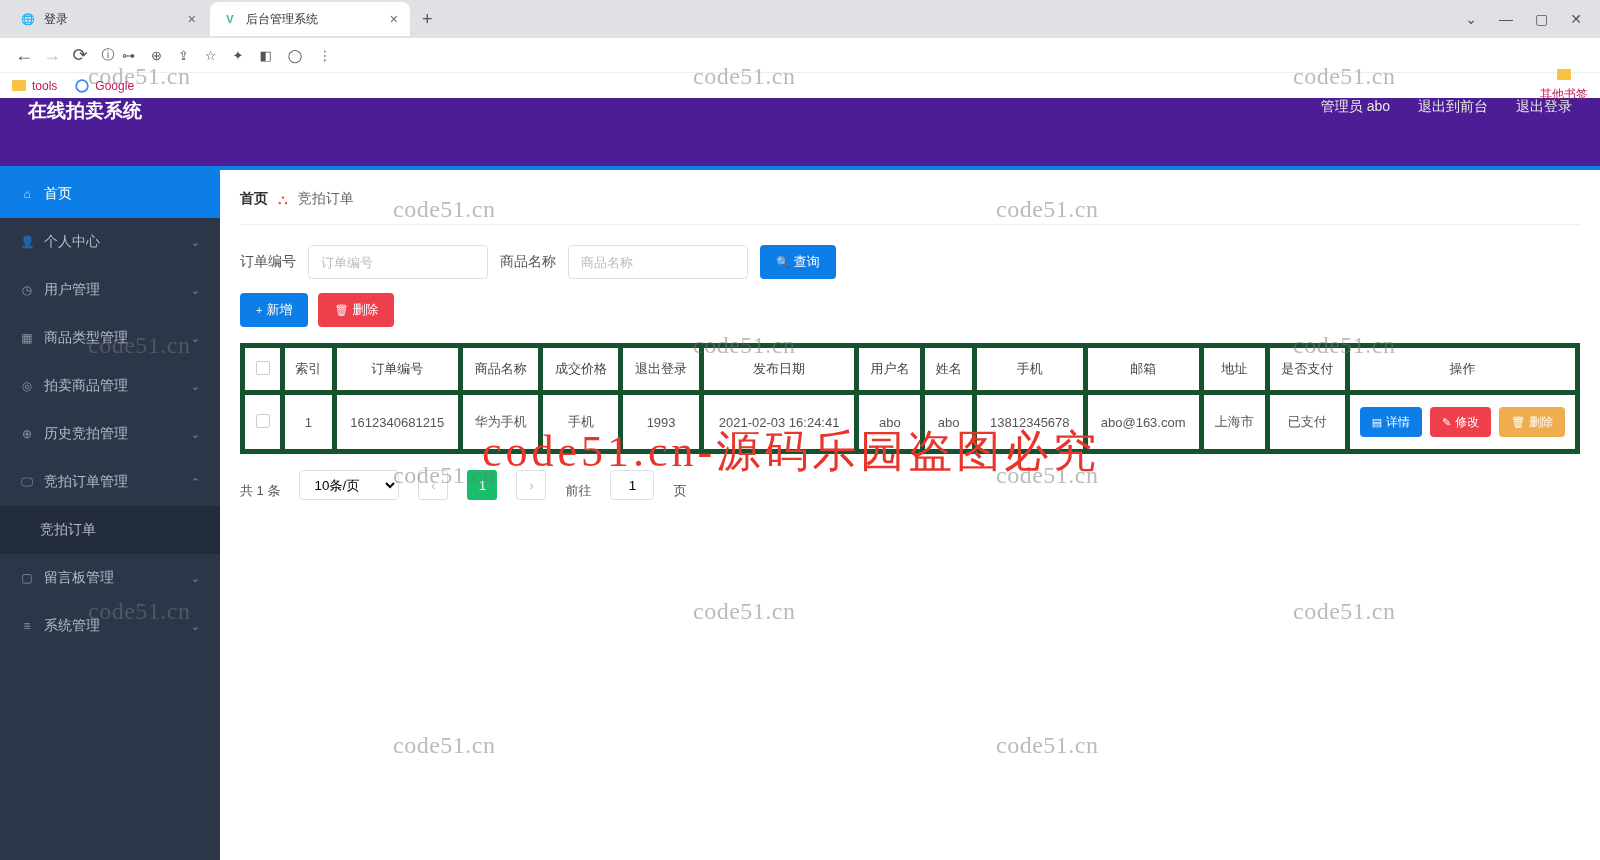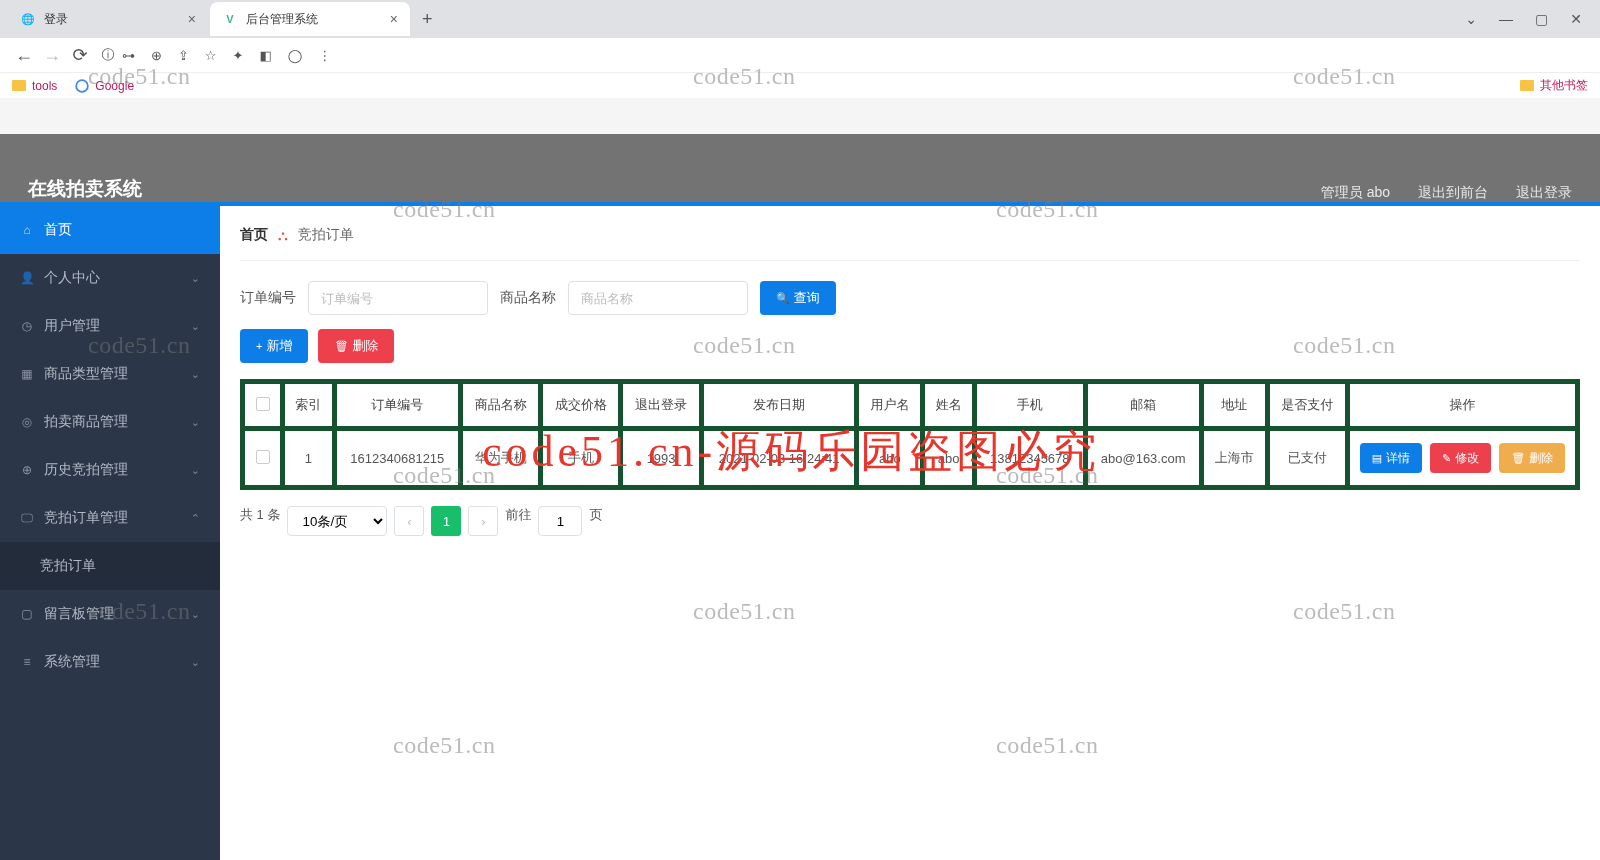--- a/index.html
+++ b/index.html
@@ -17,24 +17,24 @@
     .window-controls span { font-size: 14px; }
     .address-bar { display: flex; align-items: center; height: 34px; padding: 0 10px; background: #fff; }
     .nav-btn { width: 28px; text-align: center; color: #555; font-size: 18px; }
     .url-box { flex: 1; display: flex; align-items: center; margin: 0 6px; font-size: 13px; color: #333; }
     .url-scheme { color: #777; }
     .addr-icons { display: flex; gap: 16px; padding-right: 8px; color: #555; }
     .bookmarks-bar { display: flex; align-items: center; height: 26px; padding: 0 12px; gap: 18px; font-size: 12px; color: #be185d; background:#fff; border-top:1px solid #eee;}
     .bookmark-item { display:flex; align-items:center; gap:6px; }
     .folder-icon { width:14px; height:11px; background:#f6c344; border-radius:1px; display:inline-block; }
     .google-icon { width:14px; height:14px; display:inline-block; }
-    .bookmarks-right { margin-left: auto; display:flex; align-items:center; gap:6px; }
+    .bookmarks-right { margin-left: auto; display:flex; align-items:center; gap:6px;flex-direction:column; }
 
     
-    .app-header { height: 68px; background: #737373; display: flex; align-items: flex-end; padding: 0 28px; color: #fff; margin-top: 36px; }
+    .app-header { height: 68px; background: #4c1d95; display: flex; align-items: flex-start; padding: 0 28px; color: #fff; }
     .app-title { font-size: 19px; font-weight: 600; }
     .header-right { margin-left: auto; display: flex; gap: 28px; font-size: 14px; color: #e8e8e8; }
     .blue-strip { height: 4px; background: #0d7ee8; }
 
     .main-wrap { display: flex; height: calc(860px - 98px - 68px - 4px); }
     .sidebar { width: 220px; background: #2b3648; color: #b3bac6; overflow-y: auto; }
     .side-item { display: flex; align-items: center; gap: 10px; height: 48px; padding: 0 20px; font-size: 14px; cursor: pointer; }
     .side-item.active { background: #0d7ee8; color: #fff; }
     .side-item.sub { padding-left: 40px; background: #232c3b; }
     .side-chevron { margin-left: auto; font-size: 11px; opacity: 0.6; }
@@ -57,21 +57,21 @@
     .btn-ico { font-size: 11px; }
 
     .actions-row { display: flex; gap: 10px; margin-bottom: 16px; }
 
     .tbl { width: 100%; border: 1px solid #edf0f4; border-collapse: collapse; }
     .tbl th, .tbl td { border: 5px solid #14532d; padding: 12px 8px; text-align: center; font-size: 13px; color: #555; font-weight: normal; }
     .tbl th { color: #444; }
     .check { width:14px; height:14px; border:1px solid #ccc; display:inline-block; border-radius:2px; background:#fff;}
     .ops-cell { display:flex; gap:8px; justify-content:center; }
 
-    .pager { display:flex; align-items:flex-start; gap:7px; font-size:13px; color:#555; margin:16px 0; }
+    .pager { display:flex; align-items:flex-end; gap:19px; font-size:13px; color:#555; margin:16px 0; }
     .pg-select { height:30px; border:1px solid #dcdfe6; border-radius:4px; padding:0 22px 0 10px; background:#fff; }
     .pg-btn { width:30px; height:30px; border:1px solid #dcdfe6; background:#fff; border-radius:3px; color:#bbb; }
     .pg-num { width:30px; height:30px; background:#19be6b; color:#fff; border:none; border-radius:3px; }
     .pg-input { width:44px; height:30px; border:1px solid #dcdfe6; border-radius:4px; text-align:center; }
 
     
     .wm { position: absolute; color: rgba(120,120,120,0.5); font-size: 24px; font-family: Liberation Serif, serif; pointer-events: none; z-index: 5; letter-spacing: 0.5px;}
     .wm-red { position: absolute; color: #e8362c; font-size: 44px; font-family: "Microsoft YaHei"; font-weight: 400; pointer-events: none; z-index: 6; white-space: nowrap; letter-spacing: 4px; margin-top: 32px;}
   </style>
 </head>

